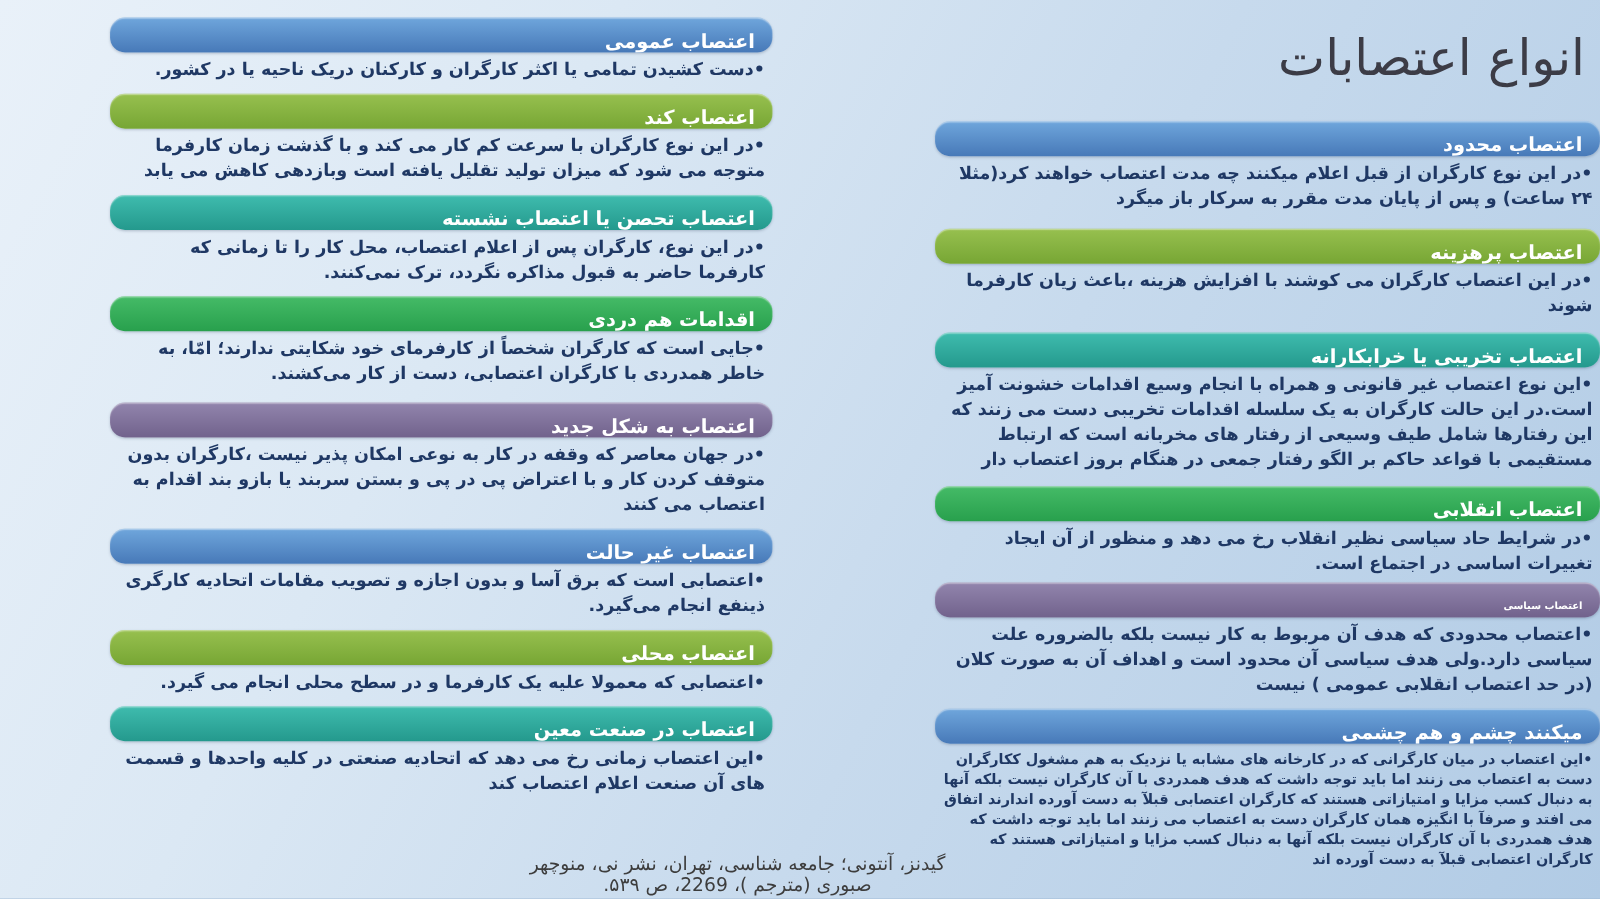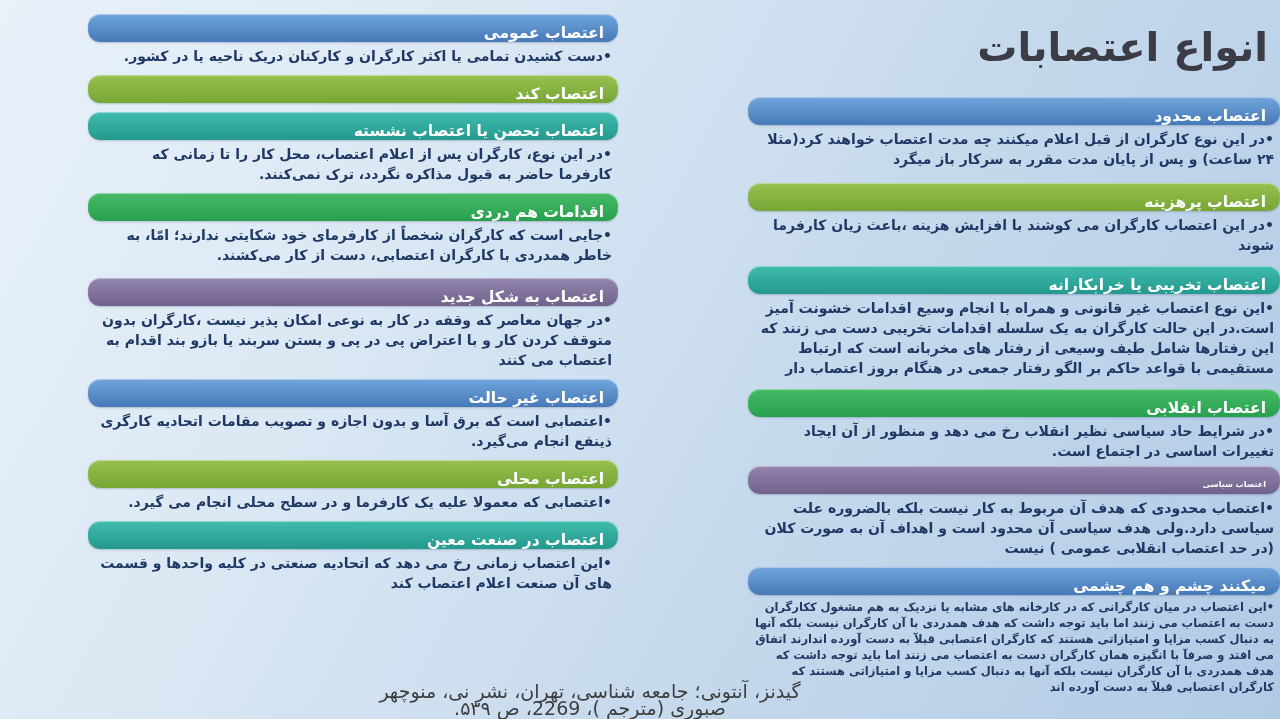--- a/index.html
+++ b/index.html
@@ -8,21 +8,21 @@
     background:#9db8d4;
   }
   .slide{
     position:relative;
     width:1280px;height:719px;
     overflow:hidden;
     background:linear-gradient(118deg,#e9f1f9 0%,#dbe8f4 30%,#c7daed 60%,#b1cbe5 100%);
   }
   .page-title{
     position:absolute;top:24px;right:12px;
-    font-size:40px;font-weight:bold;
+    font-size:40px;font-weight:normal;
     color:#3c3c46;
     letter-spacing:0px;
     direction:rtl;
   }
   .col{position:absolute;direction:rtl;}
   .col-left{top:14px;left:88px;width:530px;}
   .col-right{top:97px;left:748px;width:532px;}
   .item{margin-bottom:9px;}
   .hdr{
     height:28px;line-height:38px;
@@ -55,37 +55,38 @@
   .col-right .item:nth-child(1){margin-bottom:14px;}
   .col-right .item:nth-child(2){margin-bottom:11px;}
   .col-right .item:nth-child(3){margin-bottom:11px;}
   .col-right .item:nth-child(4){margin-bottom:5px;}
   .col-right .item:nth-child(5){margin-bottom:9px;}
   .citation{
     position:absolute;
     top:683px;left:360px;width:460px;
     text-align:center;
     color:#3d3d3d;
-    font-size:19px;
+    font-size:15px;
     line-height:17px;
     direction:rtl;
   }
 </style>
 </head>
 <body>
 
 <div class="slide">
   <div class="page-title">انواع اعتصابات</div>
   <div class="col col-left" id="left-col">
       <div class="item">
         <div class="hdr" style="background: linear-gradient(rgb(111, 166, 220), rgb(71, 121, 184));">اعتصاب عمومی</div>
         <div class="body">•دست کشیدن تمامی یا اکثر کارگران و کارکنان دریک ناحیه یا در کشور.</div>
       </div>
       <div class="item">
         <div class="hdr" style="background: linear-gradient(rgb(151, 192, 79), rgb(119, 166, 52));">اعتصاب کند</div>
+        <div class="body">•در این نوع کارگران با سرعت کم کار می کند و با گذشت زمان کارفرما متوجه می شود که میزان تولید تقلیل یافته است  وبازدهی کاهش می یابد</div>
       </div>
       <div class="item">
         <div class="hdr" style="background: linear-gradient(rgb(63, 188, 174), rgb(36, 153, 141));">اعتصاب تحصن یا اعتصاب نشسته</div>
         <div class="body">•در این نوع، کارگران پس از اعلام اعتصاب، محل کار را تا زمانی که کارفرما حاضر به قبول مذاکره نگردد، ترک نمی‌کنند.</div>
       </div>
       <div class="item">
         <div class="hdr" style="background: linear-gradient(rgb(69, 187, 103), rgb(40, 160, 77));">اقدامات هم دردی</div>
         <div class="body">•جایی است که کارگران شخصاً از کارفرمای خود شکایتی ندارند؛ امّا، به خاطر همدردی با کارگران اعتصابی، دست از کار می‌کشند.</div>
       </div>
       <div class="item">

